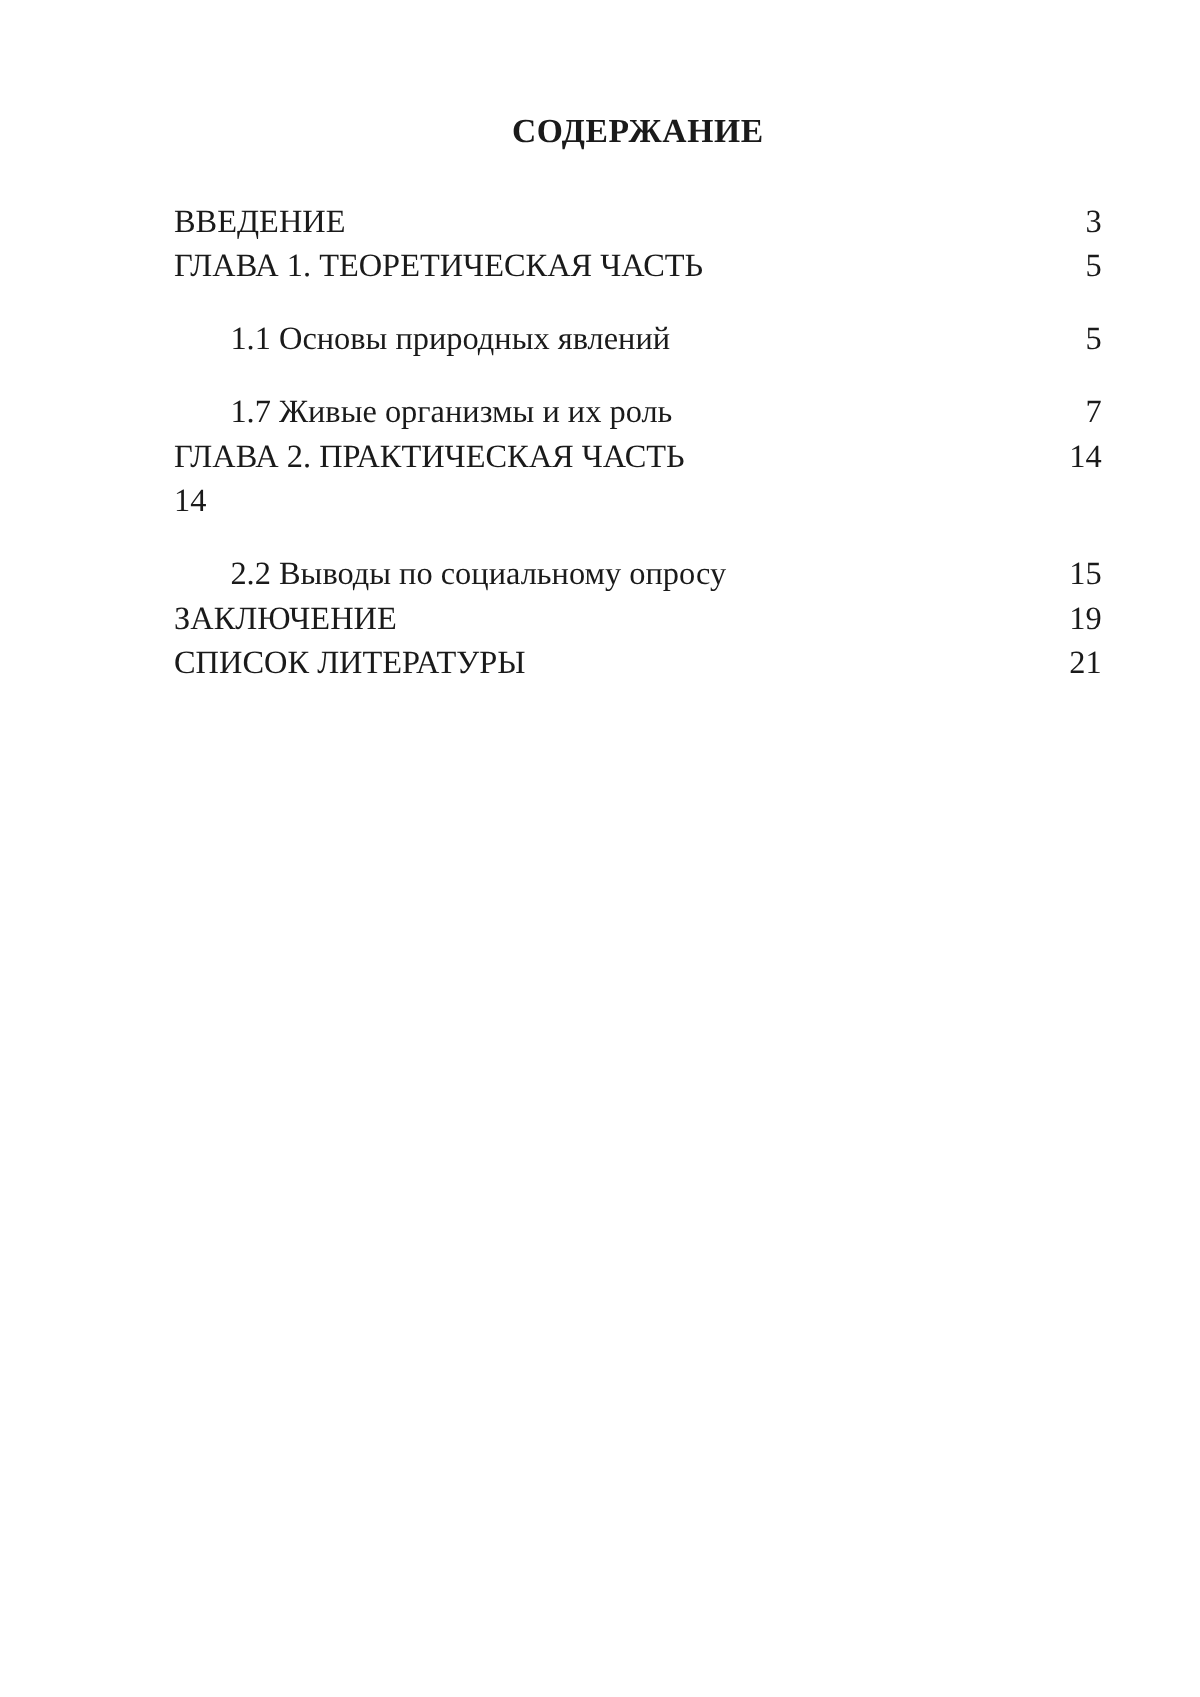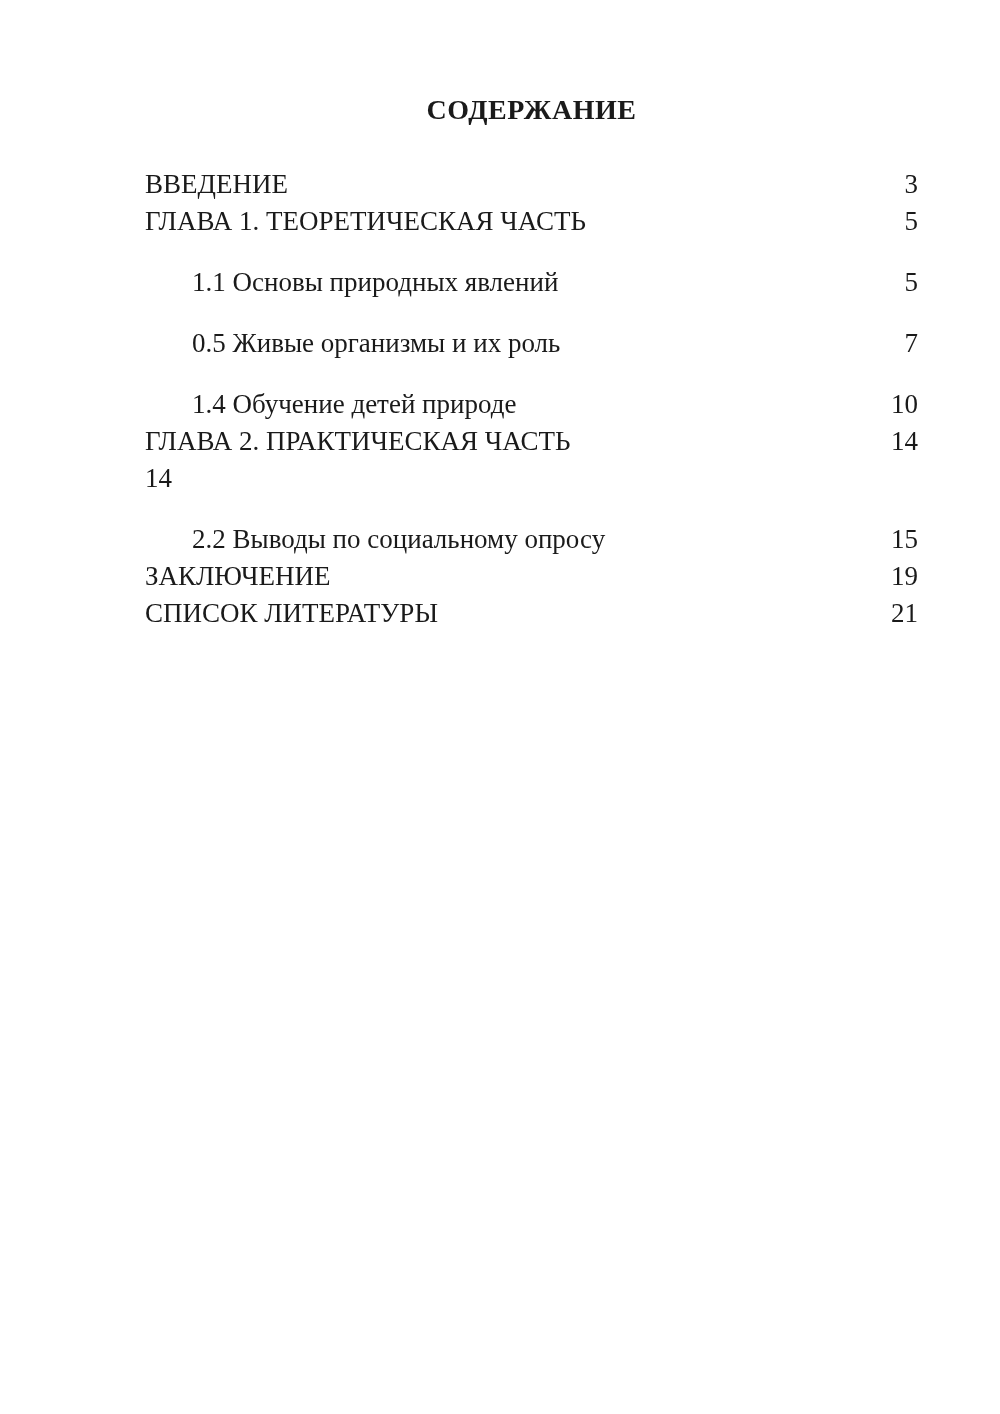--- a/index.html
+++ b/index.html
@@ -75,29 +75,25 @@
     <span class="toc-label">ГЛАВА 1. ТЕОРЕТИЧЕСКАЯ ЧАСТЬ</span>
     <span class="toc-page">5</span>
   </div>
 
   <div class="toc-row indent">
     <span class="toc-label">1.1 Основы природных явлений</span>
     <span class="toc-page">5</span>
   </div>
 
   <div class="toc-row indent">
-    <span class="toc-label">0.5 Живые организмы и их роль</span>
+    <span class="toc-label">1.7 Живые организмы и их роль</span>
     <span class="toc-page">7</span>
   </div>
 
 
-  <div class="toc-row indent">
-    <span class="toc-label">1.4 Обучение детей природе</span>
-    <span class="toc-page">10</span>
-  </div>
 
   <div class="toc-row">
     <span class="toc-label">ГЛАВА 2. ПРАКТИЧЕСКАЯ ЧАСТЬ</span>
     <span class="toc-page">14</span>
   </div>
 
   <div class="toc-row indent">
     <span class="toc-page">14</span>
   </div>
 

